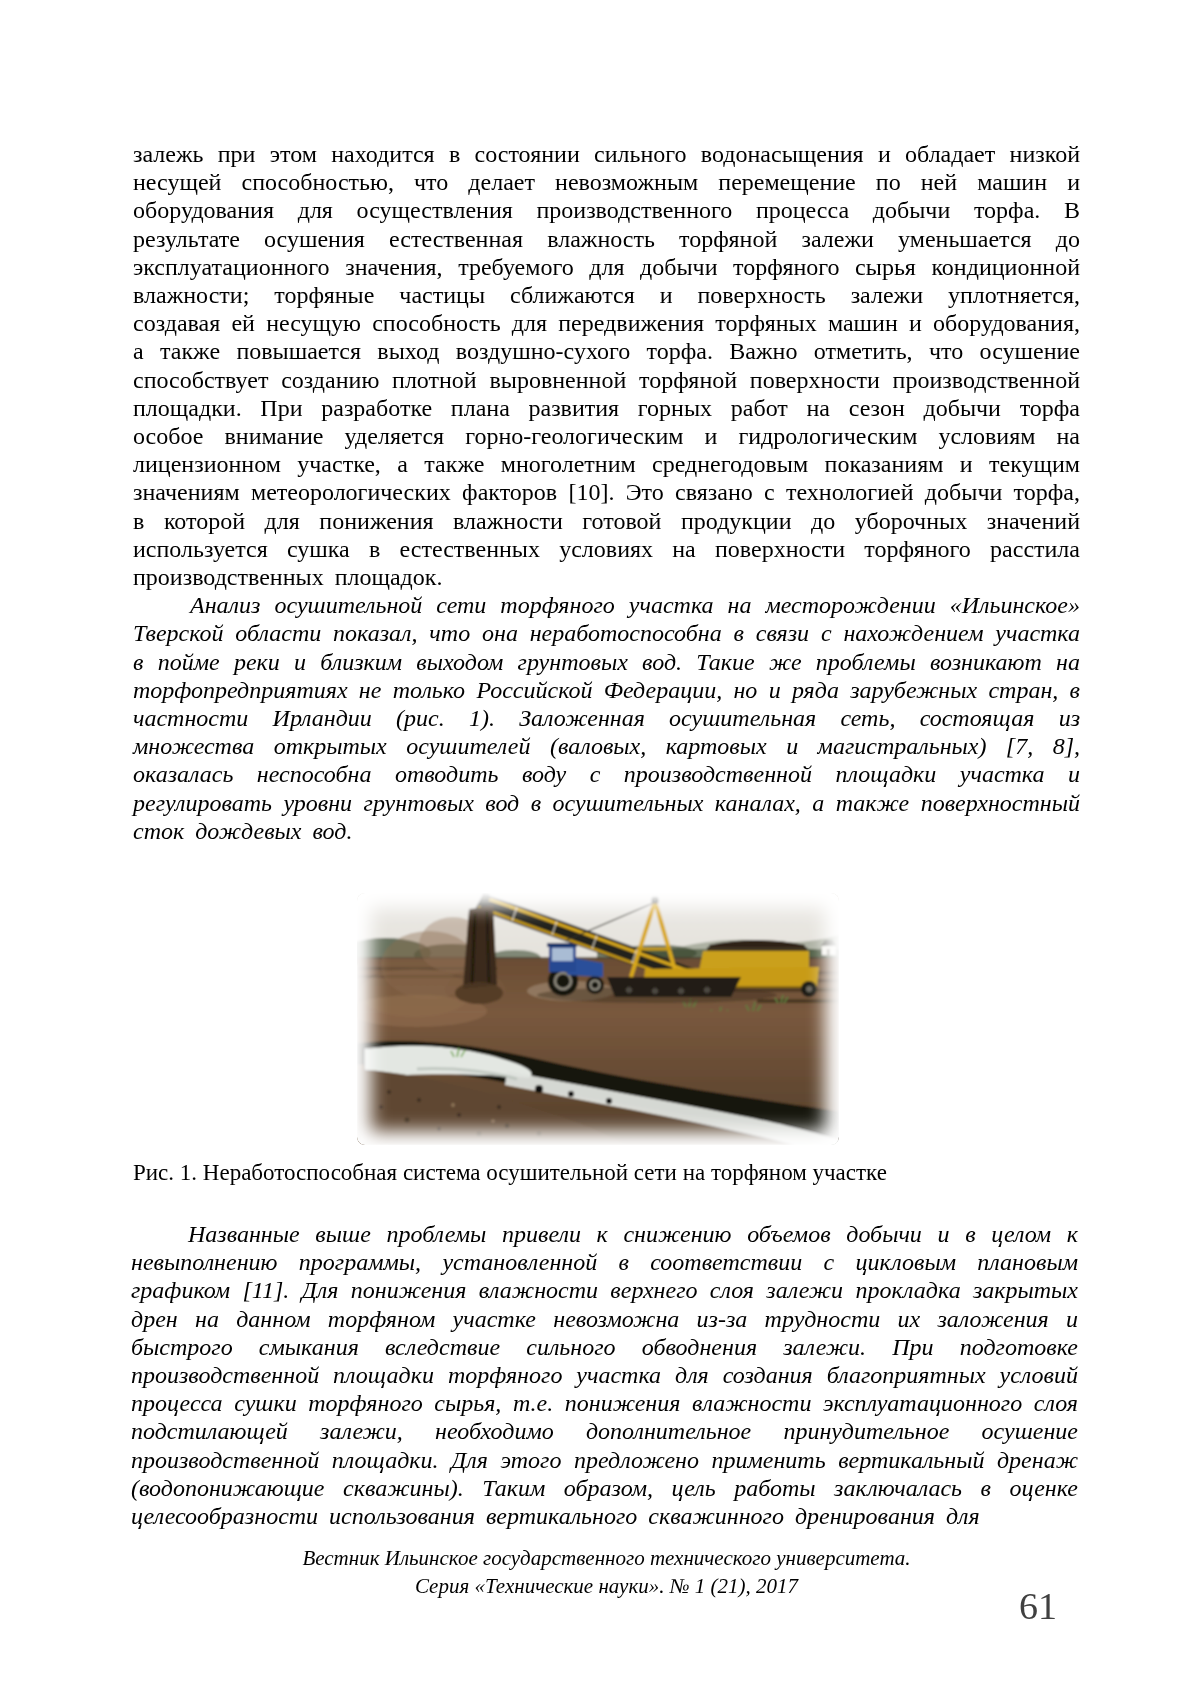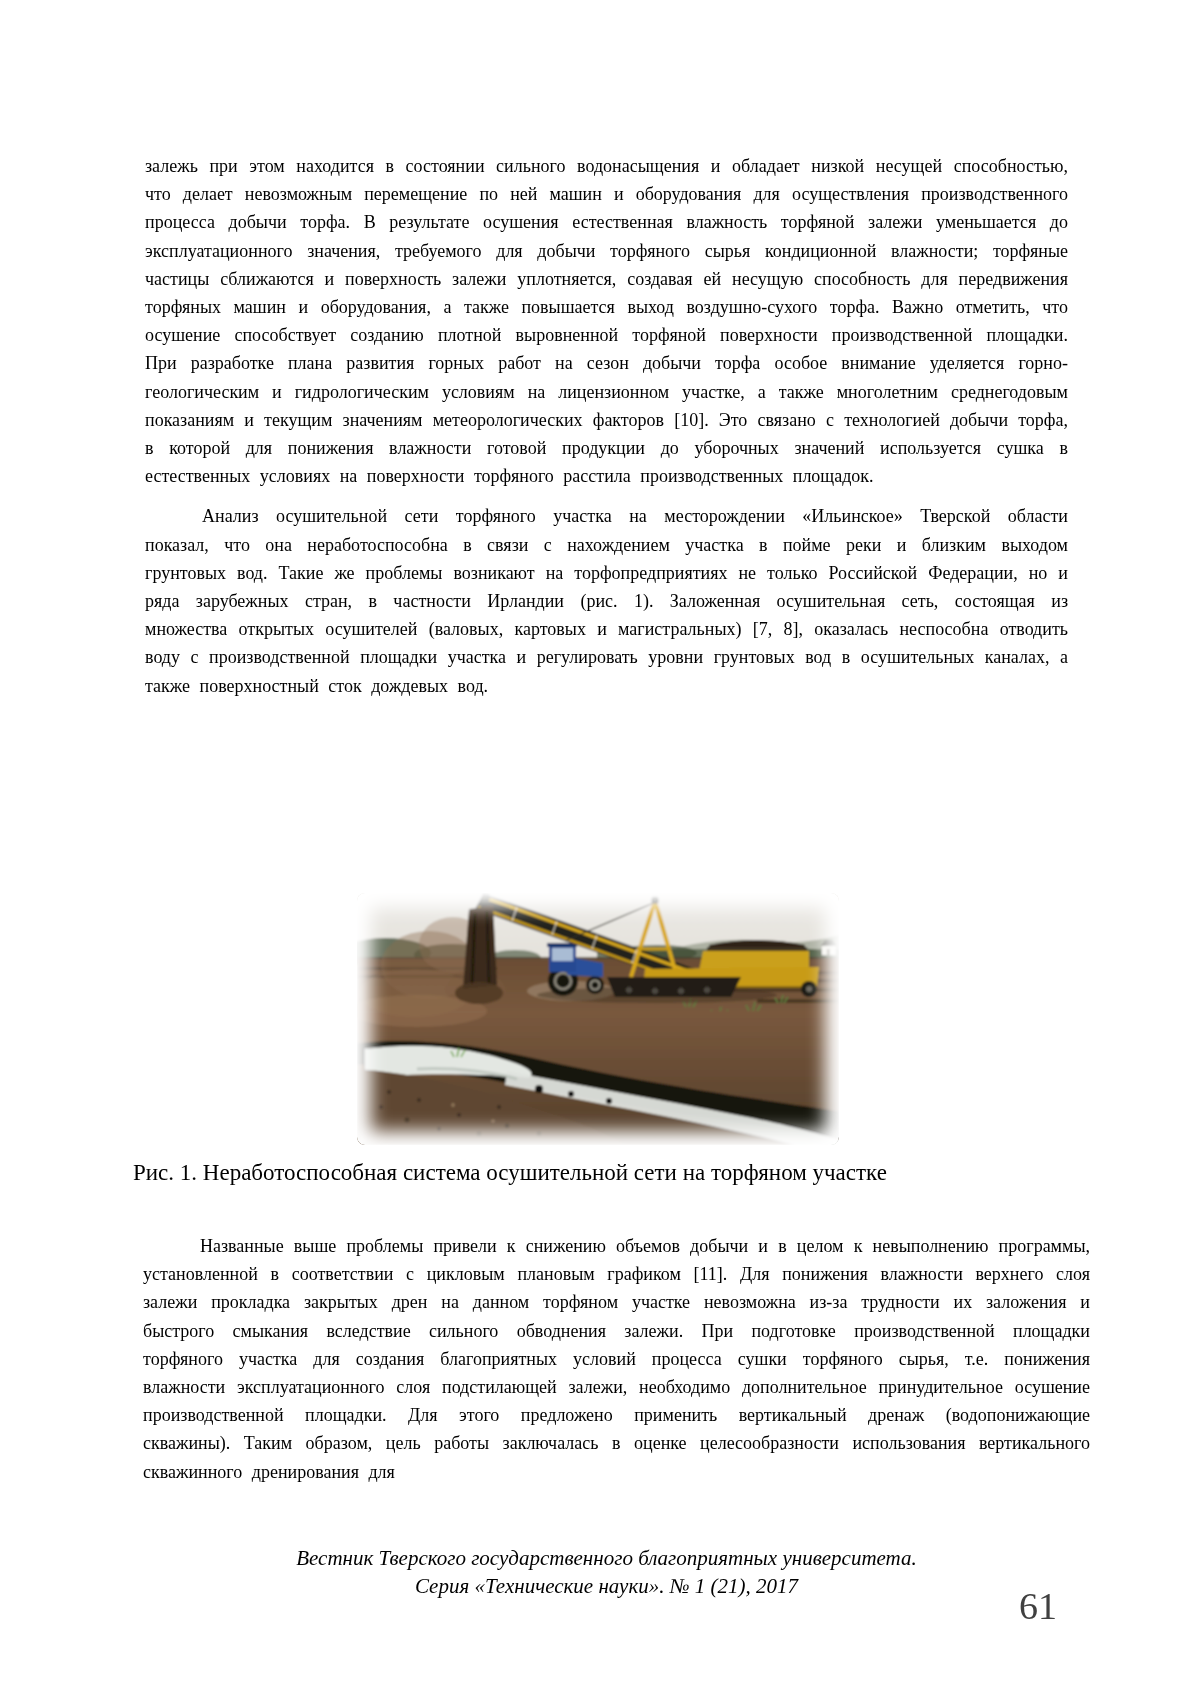--- a/index.html
+++ b/index.html
@@ -8,28 +8,28 @@
     width:1200px;height:1697px;
     background:#ffffff;
     font-family:"Liberation Serif","DejaVu Serif",serif;
     color:#000000;
     overflow:hidden;
   }
   .content{
     position:absolute;left:133px;top:140px;width:947px;
   }
   p.par{
-    margin:12px;
-    font-size:18px;
+    margin:0;
+    font-size:24px;
     line-height:28.2px;
     text-align:justify;
     word-spacing:5px;
     color:#000;
   }
-  p.indent{text-indent:57px;}
+  p.indent{text-indent:57px;font-style:italic;}
   .figure-wrap{
     position:absolute;left:357px;top:893px;width:482px;height:252px;
   }
   .photo{
     position:relative;width:482px;height:252px;border-radius:8px;overflow:hidden;
   }
   .photo svg{display:block;}
   .photo .fade{
     content:"";position:absolute;inset:0;border-radius:8px;
     box-shadow:inset 0 0 18px 14px #ffffff;
@@ -224,19 +224,19 @@
       </svg>
       <div class="fade"></div>
     </div>
   </div>
 
   <div class="caption">Рис. 1. Неработоспособная система осушительной сети на торфяном участке</div>
 
   <p class="par indent par3">Названные выше проблемы привели к снижению объемов добычи и в целом к невыполнению программы, установленной в соответствии с цикловым плановым графиком [11]. Для понижения влажности верхнего слоя залежи прокладка закрытых дрен на данном торфяном участке невозможна из-за трудности их заложения и быстрого смыкания вследствие сильного обводнения залежи. При подготовке производственной площадки торфяного участка для создания благоприятных условий процесса сушки торфяного сырья, т.е. понижения влажности эксплуатационного слоя подстилающей залежи, необходимо дополнительное принудительное осушение производственной площадки. Для этого предложено применить вертикальный дренаж (водопонижающие скважины). Таким образом, цель работы заключалась в оценке целесообразности использования вертикального скважинного дренирования для</p>
 
   <div class="footer">
-    <div>Вестник Тверского государственного благоприятных университета.</div>
+    <div>Вестник Ильинское государственного технического университета.</div>
     <div>Серия «Технические науки». № 1 (21), 2017</div>
   </div>
 
   <div class="pagenum">61</div>
 
 </div>
 
 </body></html>

